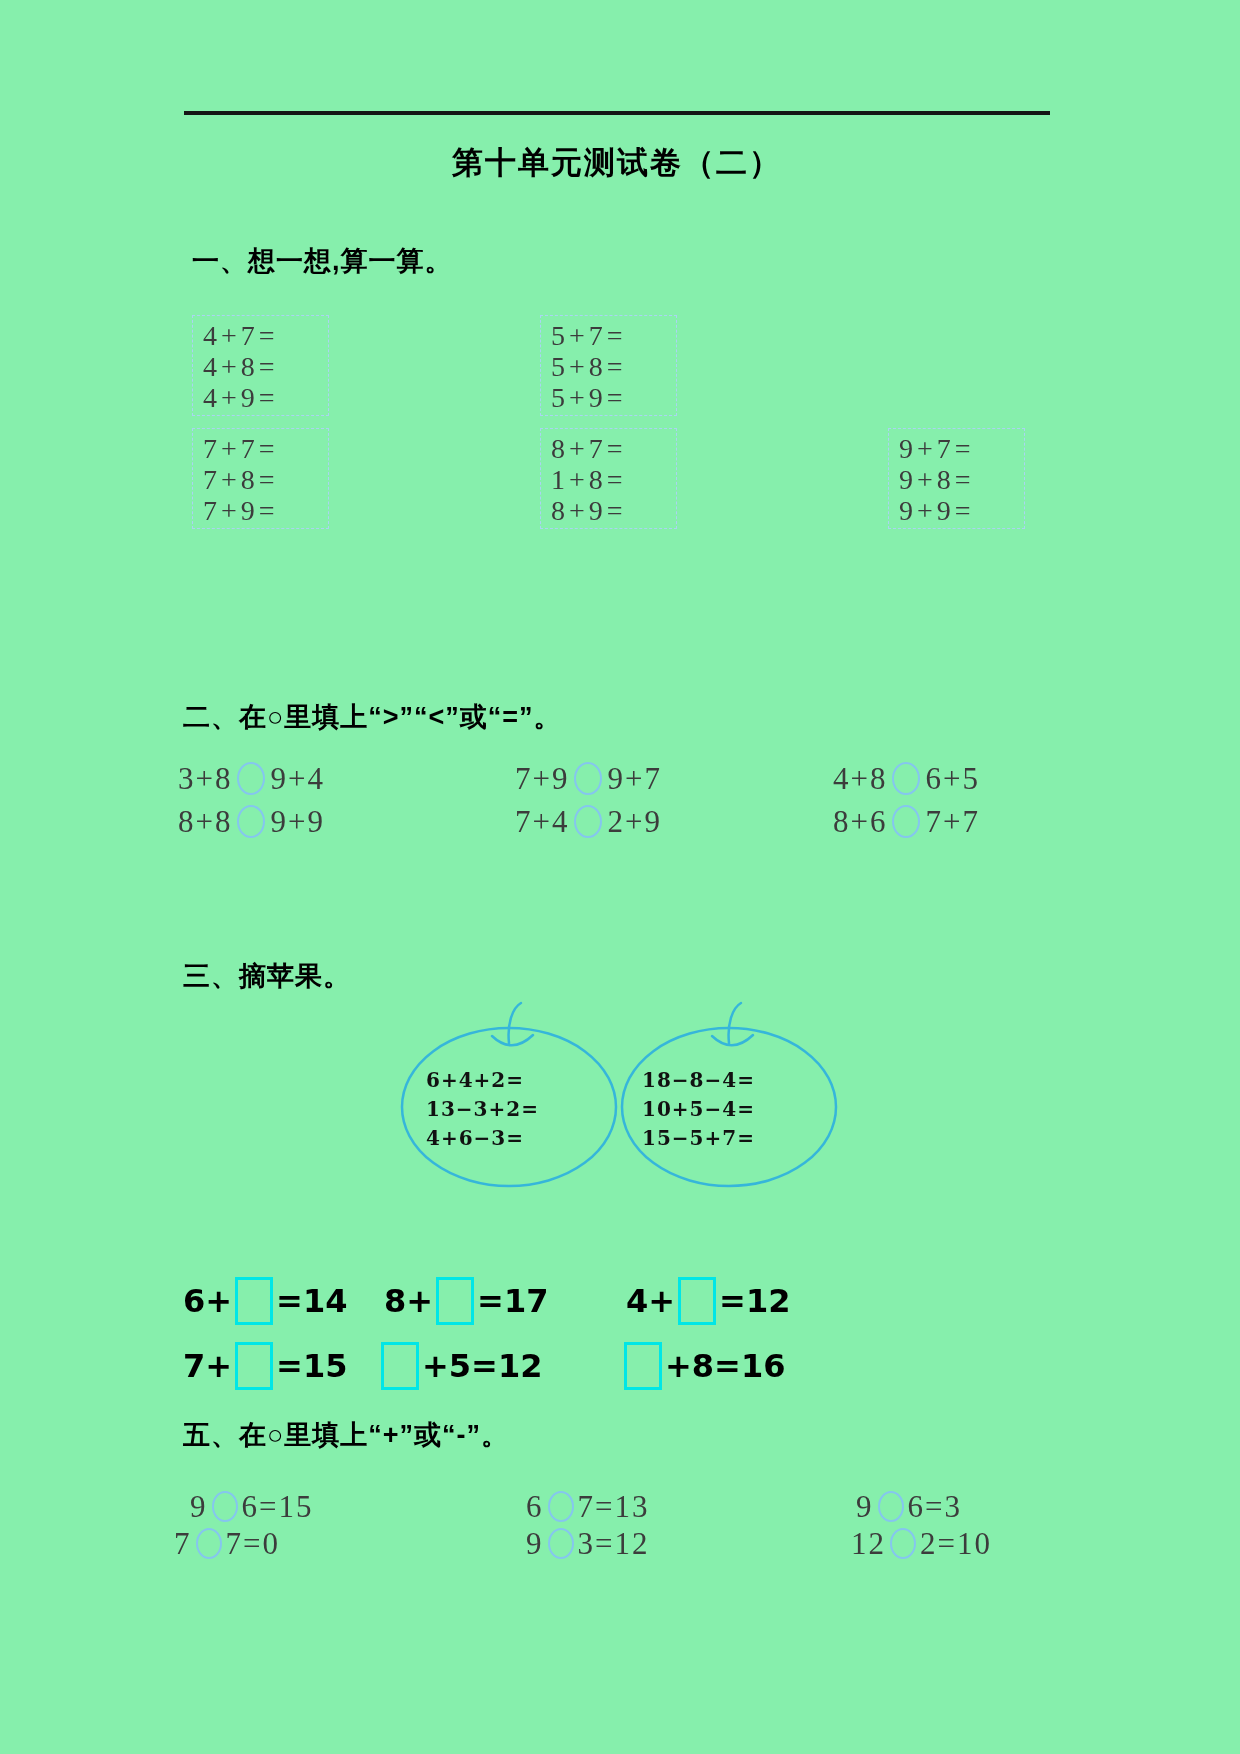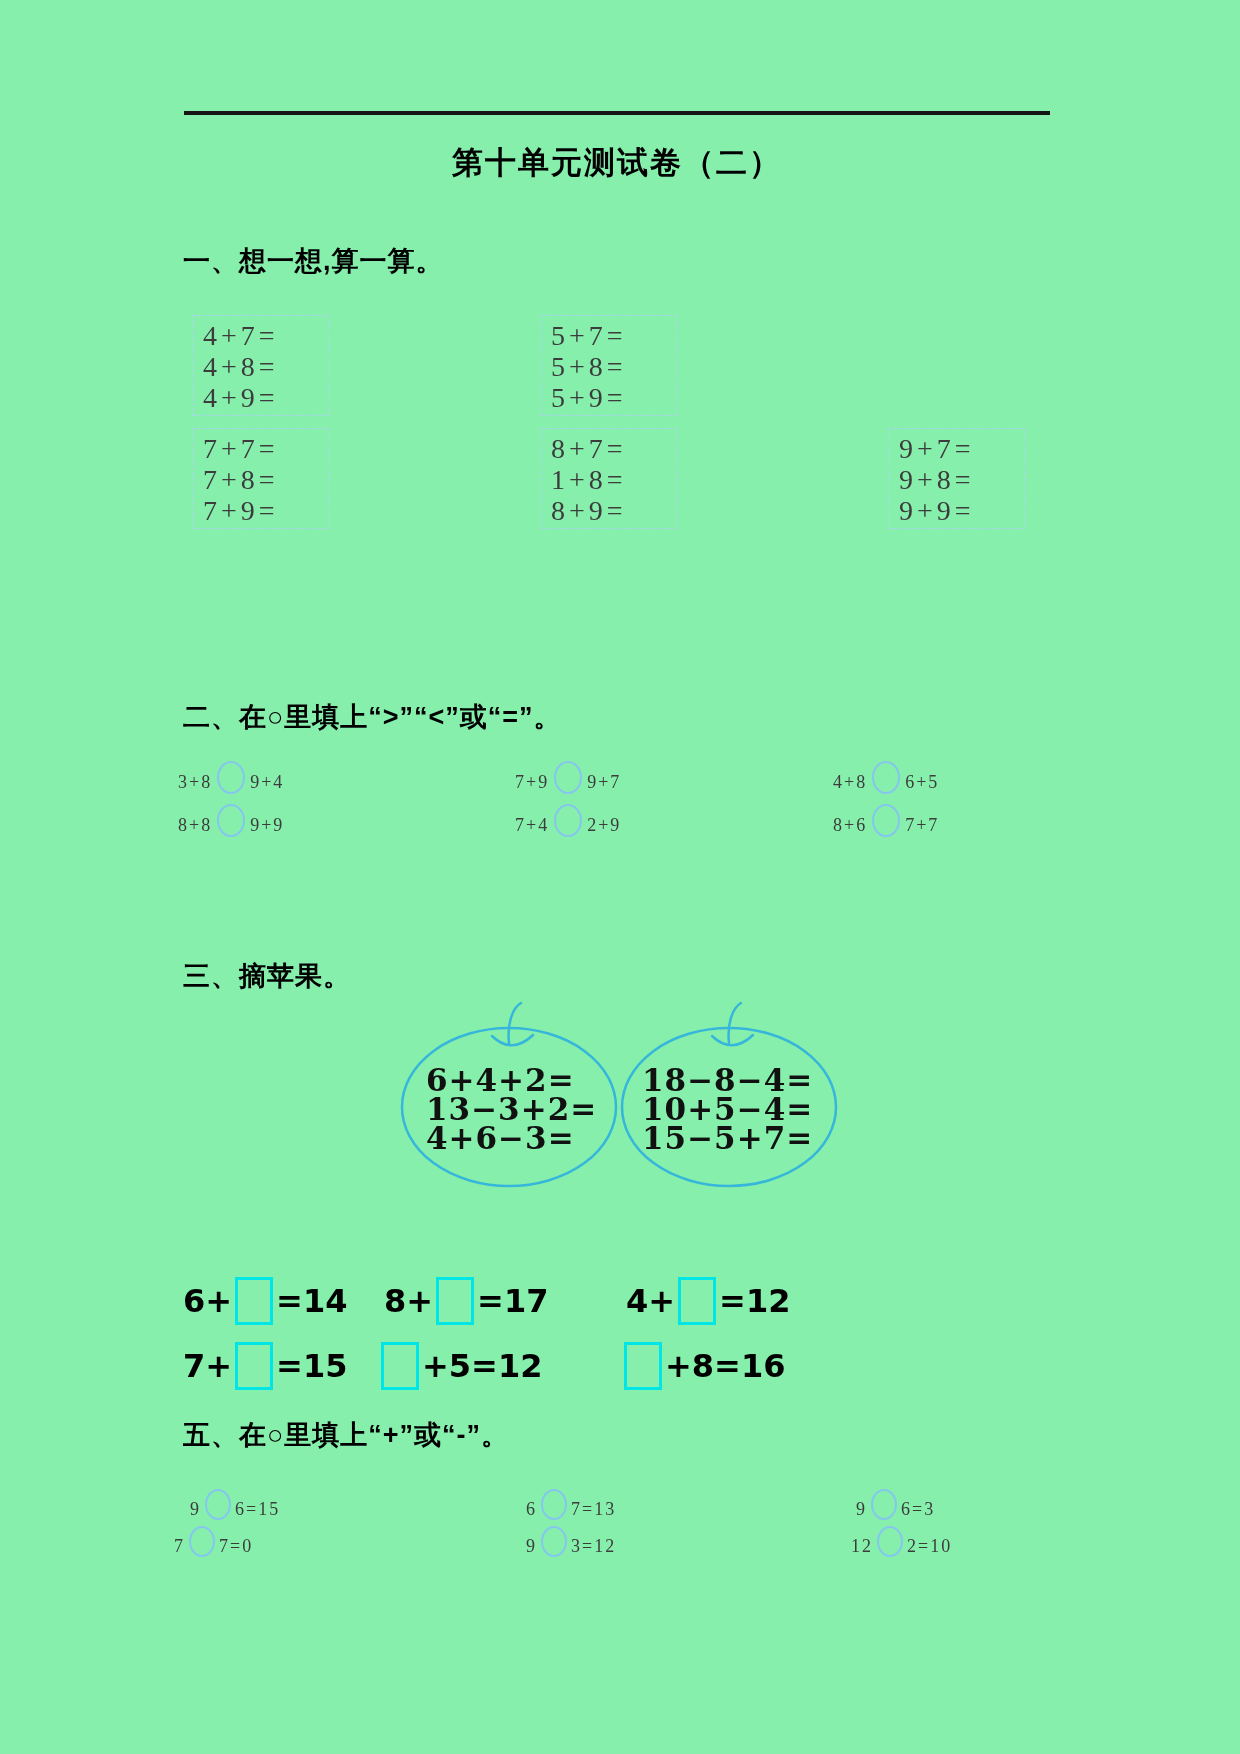--- a/index.html
+++ b/index.html
@@ -17,46 +17,46 @@
   
   .heading{left:183px;font-size:27px;font-weight:bold;color:#000;letter-spacing:1px;white-space:nowrap;}
 
   
   .s1box{width:137px;height:101px;box-sizing:border-box;border:1px dashed #aad4f2;
          padding:4px 0 0 10px;}
   .s1line{font-family:"Liberation Serif","DejaVu Serif",serif;font-size:28px;color:#3c3c3c;
           line-height:31px;letter-spacing:4px;white-space:nowrap;}
 
   
-  .eq{font-family:"Liberation Serif","DejaVu Serif",serif;font-size:18px;color:#3c3c3c;
+  .eq{font-family:"Liberation Serif","DejaVu Serif",serif;font-size:31px;color:#3c3c3c;
       letter-spacing:2px;white-space:nowrap;}
   .circle{display:inline-block;width:24px;height:29px;border:2px solid #85c6ee;border-radius:50%;
           vertical-align:-6px;margin:0 5px;}
   .circle.small{width:22px;height:27px;vertical-align:-5px;margin:0 4px;}
 
   
-  .apple-text{font-family:"DejaVu Serif","Liberation Serif",serif;font-weight:bold;font-size:31px;
+  .apple-text{font-family:"DejaVu Serif","Liberation Serif",serif;font-weight:bold;font-size:20px;
               color:#111;line-height:29px;letter-spacing:1px;white-space:nowrap;}
 
   
   .s4item{display:flex;align-items:center;height:44px;
           font-family:"DejaVu Sans","Liberation Sans",sans-serif;font-weight:bold;
           font-size:32px;color:#000;white-space:nowrap;}
   .s4box{width:32px;height:42px;border:3px solid #00e6e6;margin:0 3px;flex:0 0 auto;}
 </style>
 </head>
 <body>
 
 <div id="page">
 
   <div id="top-rule" class="abs"></div>
 
   <div id="title" class="abs">第十单元测试卷（二）</div>
 
-  <div class="abs heading" style="top:243px;">一、想一想,算一算。</div>
+  <div class="abs heading" style="top:243px;margin-left:9px;">一、想一想,算一算。</div>
 
   <div class="abs s1box" style="left:192px;top:315px;">
     <div class="s1line">4+7=</div>
     <div class="s1line">4+8=</div>
     <div class="s1line">4+9=</div>
   </div>
   <div class="abs s1box" style="left:540px;top:315px;">
     <div class="s1line">5+7=</div>
     <div class="s1line">5+8=</div>
     <div class="s1line">5+9=</div>

